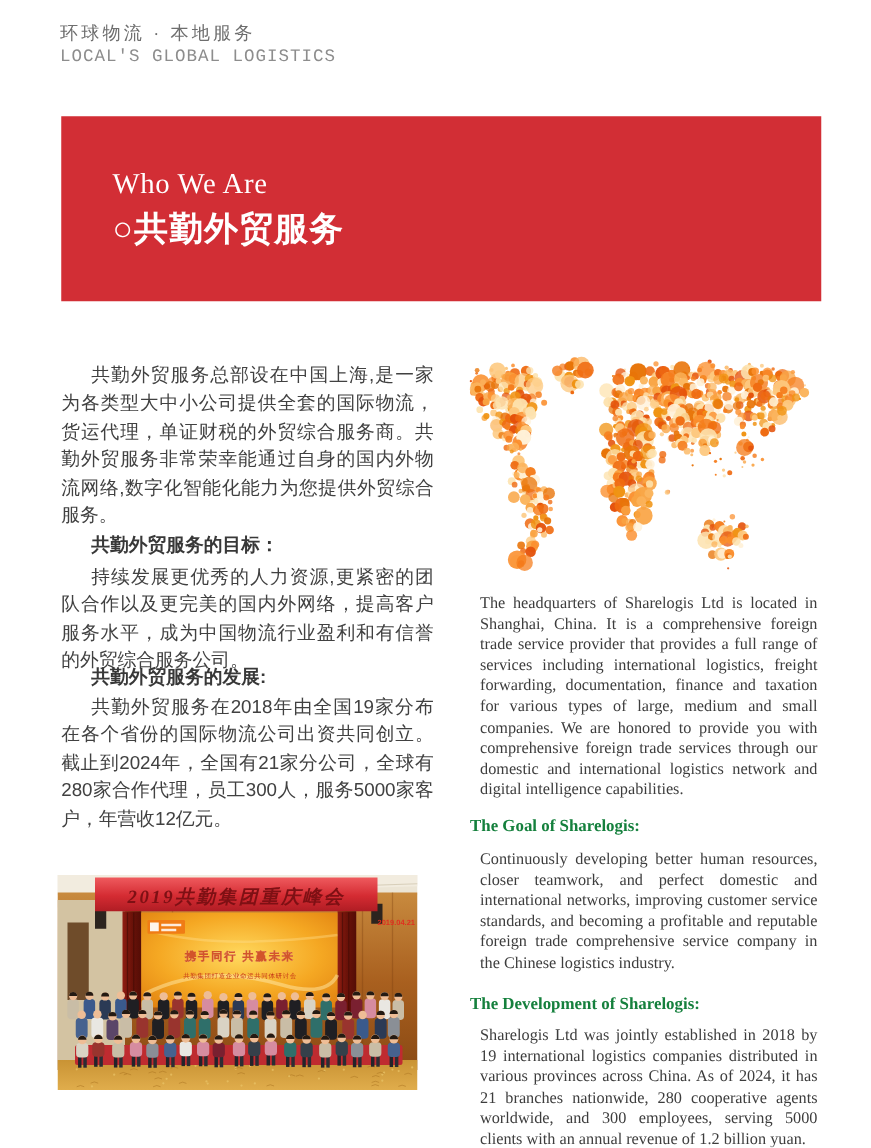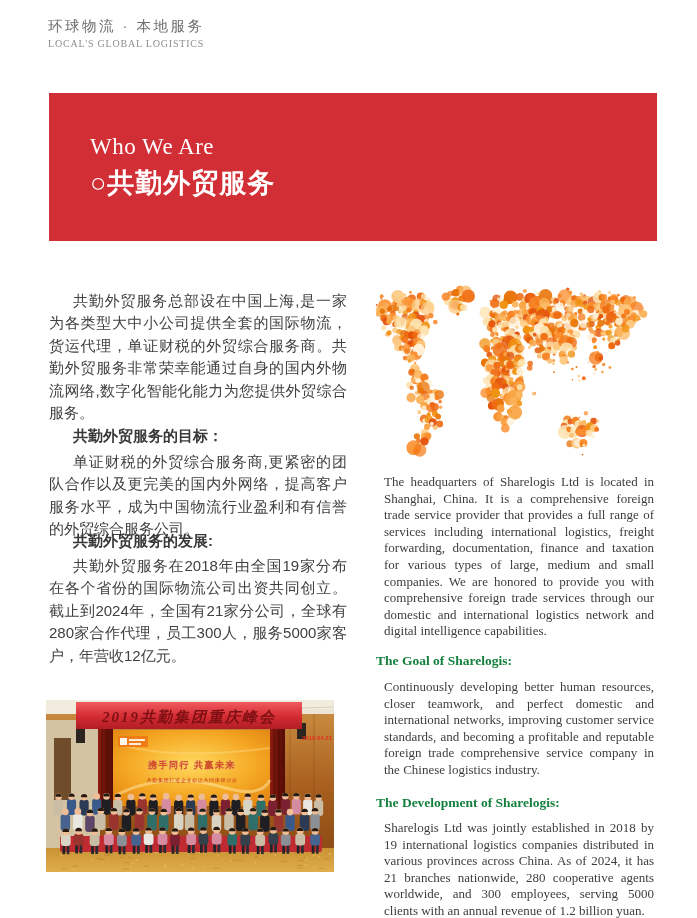--- a/index.html
+++ b/index.html
@@ -2,21 +2,21 @@
 <html><head>
 <meta charset="utf-8">
 <style>
   html,body{margin:0;padding:0;background:#ffffff;}
   .page{position:relative;width:697px;height:918px;background:#ffffff;overflow:hidden;
         font-family:"Liberation Sans",sans-serif;}
 
   
   .hdr{position:absolute;left:48px;top:17px;}
   .hdr-zh{font-size:14.5px;color:#6e6e6e;letter-spacing:2.5px;}
-  .hdr-en{font-family:Liberation Serif, serif;font-size:10px;color:#8d8d8d;letter-spacing:0.8px;margin-top:2px;}
+  .hdr-en{font-family:Liberation Mono, monospace;font-size:14px;color:#8d8d8d;letter-spacing:0.8px;margin-top:2px;}
 
   
   .hero{position:absolute;left:49px;top:93px;width:608px;height:148px;background:#d22e35;
         display:flex;flex-direction:column;justify-content:center;padding-left:41px;box-sizing:border-box;}
   .hero-sub{font-family:"Liberation Serif",serif;font-size:23px;color:#ffffff;letter-spacing:0.5px;}
   .hero-title{font-size:27px;font-weight:700;color:#ffffff;margin-top:5px;letter-spacing:1px;}
 
   
   .zh-p{position:absolute;left:49px;width:298px;font-size:15px;line-height:22.4px;color:#414141;
         text-align:justify;text-indent:24px;margin:0;}
@@ -53,21 +53,21 @@
     <div class="hdr-en">LOCAL'S GLOBAL LOGISTICS</div>
   </div>
 
   <div class="hero" style="background: rgb(210, 46, 53); color: rgb(255, 255, 255);">
     <div class="hero-sub">Who We Are</div>
     <div class="hero-title">○共勤外贸服务</div>
   </div>
 
   <p class="zh-p pos-zh-intro">共勤外贸服务总部设在中国上海,是一家为各类型大中小公司提供全套的国际物流，货运代理，单证财税的外贸综合服务商。共勤外贸服务非常荣幸能通过自身的国内外物流网络,数字化智能化能力为您提供外贸综合服务。</p>
   <p class="zh-h pos-zh-goal-h">共勤外贸服务的目标：</p>
-  <p class="zh-p pos-zh-goal">单证财税的外贸综合服务商,更紧密的团队合作以及更完美的国内外网络，提高客户服务水平，成为中国物流行业盈利和有信誉的外贸综合服务公司。</p>
+  <p class="zh-p pos-zh-goal">持续发展更优秀的人力资源,更紧密的团队合作以及更完美的国内外网络，提高客户服务水平，成为中国物流行业盈利和有信誉的外贸综合服务公司。</p>
   <p class="zh-h pos-zh-dev-h">共勤外贸服务的发展:</p>
   <p class="zh-p pos-zh-dev">共勤外贸服务在2018年由全国19家分布在各个省份的国际物流公司出资共同创立。截止到2024年，全国有21家分公司，全球有280家合作代理，员工300人，服务5000家客户，年营收12亿元。</p>
 
   <p class="en-p pos-en-intro">The headquarters of Sharelogis Ltd is located in Shanghai, China. It is a comprehensive foreign trade service provider that provides a full range of services including international logistics, freight forwarding, documentation, finance and taxation for various types of large, medium and small companies. We are honored to provide you with comprehensive foreign trade services through our domestic and international logistics network and digital intelligence capabilities.</p>
   <p class="en-h pos-en-goal-h">The Goal of Sharelogis:</p>
   <p class="en-p pos-en-goal">Continuously developing better human resources, closer teamwork, and perfect domestic and international networks, improving customer service standards, and becoming a profitable and reputable foreign trade comprehensive service company in the Chinese logistics industry.</p>
   <p class="en-h pos-en-dev-h">The Development of Sharelogis:</p>
   <p class="en-p pos-en-dev">Sharelogis Ltd was jointly established in 2018 by 19 international logistics companies distributed in various provinces across China. As of 2024, it has 21 branches nationwide, 280 cooperative agents worldwide, and 300 employees, serving 5000 clients with an annual revenue of 1.2 billion yuan.</p>
 
   <div class="map-wrap">

